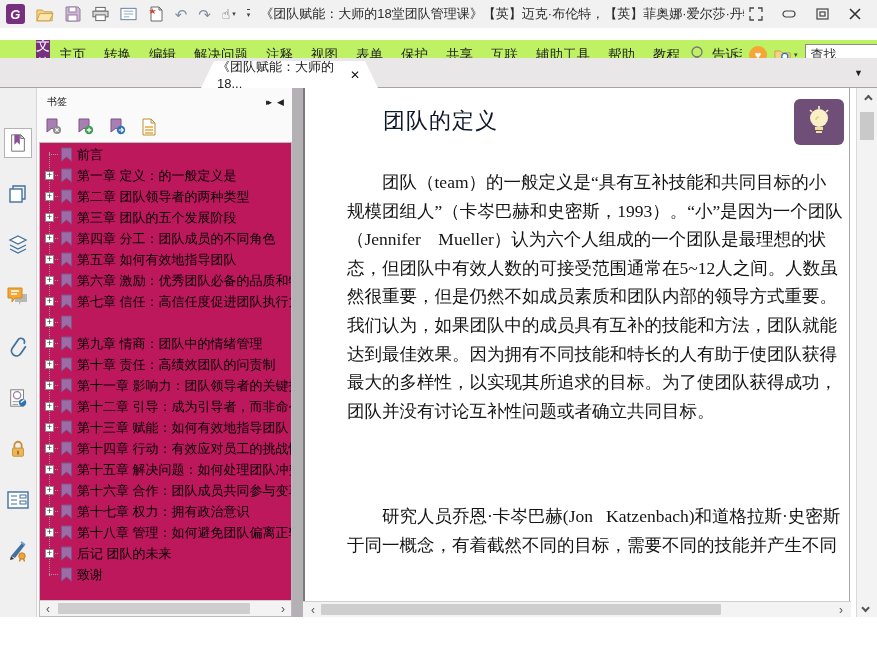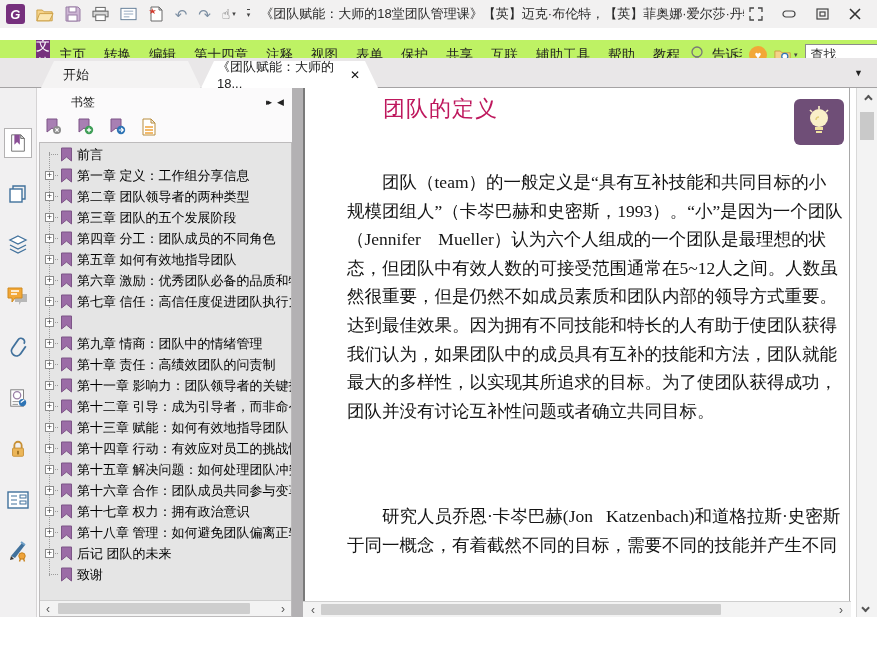--- a/index.html
+++ b/index.html
@@ -43,42 +43,42 @@
 
   
   .main { position:absolute; left:0; top:88px; width:877px; height:529px; }
 
   .iconstrip { position:absolute; left:0; top:0; width:37px; height:529px; background:#f1f0f1; border-right:1px solid #d6d4d5; display:flex; flex-direction:column; align-items:center; padding-top:40px; gap:21px; }
   .strip-item { width:28px; height:30px; display:flex; align-items:center; justify-content:center; flex:0 0 auto; }
   .strip-item.selected { background:#fff; border:1px solid #b4b2b3; }
 
   .bm-panel { position:absolute; left:37px; top:0; width:255px; height:529px; background:#fbfafb; }
   .bm-header { position:absolute; left:0; top:0; width:100%; height:28px; display:flex; align-items:center; }
-  .bm-title { margin-left:34px; font-size:12px; color:#222; }
+  .bm-title { margin-left:10px; font-size:10px; color:#222; }
   .bm-header-icons { margin-left:auto; display:flex; align-items:center; gap:8px; padding-right:8px; }
   .dbl-tri { font-size:9px; color:#222; letter-spacing:-3px; }
   .tri-left { font-size:9px; color:#222; }
   .bm-tools { position:absolute; left:8px; top:30px; display:flex; align-items:center; gap:15px; }
-  .bm-tree-box { position:absolute; left:2px; top:54px; right:0; bottom:0; border:1px solid #bdbbbc; background:#e5e5e5; overflow:hidden; }
+  .bm-tree-box { position:absolute; left:2px; top:54px; right:0; bottom:0; border:1px solid #bdbbbc; background:#be185d; overflow:hidden; }
   .bm-rows { position:absolute; left:0; top:1px; right:0; bottom:16px; overflow:hidden; }
   .bm-rows::before { content:""; position:absolute; left:9px; top:8px; height:424px; border-left:1px dotted #9b9b9b; }
   .bm-row { position:relative; height:21px; line-height:21px; white-space:nowrap; overflow:hidden; padding-left:37px; font-size:13px; color:#000; }
   .bm-row::before { content:""; position:absolute; left:9px; top:10px; width:9px; border-top:1px dotted #9b9b9b; }
   .expand-box { position:absolute; left:5px; top:6px; width:9px; height:9px; background:#fff; border:1px solid #8c8c8c; font-size:9px; line-height:7px; text-align:center; color:#333; z-index:1; }
   .bm-ribbon { position:absolute; left:20px; top:3px; }
   .bm-hscroll { position:absolute; left:0; bottom:0; right:0; height:16px; background:#f3f3f3; border-top:1px solid #cfcfcf; }
   .hs-arrow { position:absolute; top:0; width:16px; height:15px; color:#555; font-size:12px; display:flex; align-items:center; justify-content:center; }
   .hs-thumb { position:absolute; top:2px; height:11px; background:#cecece; border-radius:1px; }
 
   .splitter { position:absolute; left:292px; top:0; width:11px; height:529px; background:#b3b1b3; }
   .splitter .grip { position:absolute; left:4px; top:300px; width:3px; height:80px; background-image:repeating-linear-gradient(#e9e9e9 0 2px, transparent 2px 6px); }
 
   .docarea { position:absolute; left:303px; top:0; width:553px; height:529px; background:#fff; }
   .page { position:absolute; left:0; top:0; width:547px; height:513px; background:#fff; border-left:2px solid #7a7a7a; border-right:1px solid #a8a8a8; overflow:hidden; }
-  .doc-heading { position:absolute; left:78px; top:6px; font-family:"Liberation Serif","DejaVu Serif",serif; font-size:22px; letter-spacing:1px; color:#be185d; }
+  .doc-heading { position:absolute; left:78px; top:18px; font-family:"Liberation Serif","DejaVu Serif",serif; font-size:22px; letter-spacing:1px; color:#0f172a; }
   .bulb-btn { position:absolute; left:489px; top:11px; width:50px; height:46px; background:#6F4E77; border-radius:6px; display:flex; align-items:center; justify-content:center; }
   .para { position:absolute; left:42px; width:467px; font-family:"Liberation Serif","DejaVu Serif",serif; font-size:17.5px; color:#141414; }
   .para .docline { height:28.6px; line-height:28.6px; text-align:justify; text-align-last:justify; white-space:nowrap; }
   .para .docline:first-of-type { padding-left:35px; }
   .para .docline:last-of-type { text-align-last:left; }
   .p1 { top:80px; }
   .p2 { top:414px; }
   .doc-hscroll { position:absolute; left:0; bottom:0; width:548px; height:16px; background:#f3f3f3; border-top:1px solid #cfcfcf; }
 
   .vscroll { position:absolute; left:856px; top:0; width:21px; height:529px; background:#f3f3f3; border-left:1px solid #d9d9d9; }
@@ -186,21 +186,21 @@
     </div>
   </div>
 
   <div class="menubar">
     <div class="file-btn">文件</div>
     <div class="menu-items">
 
     <span class="menu-item">主页</span>
         <span class="menu-item">转换</span>
         <span class="menu-item">编辑</span>
-        <span class="menu-item">第十四章</span>
+        <span class="menu-item">解决问题</span>
         <span class="menu-item">注释</span>
         <span class="menu-item">视图</span>
         <span class="menu-item">表单</span>
         <span class="menu-item">保护</span>
         <span class="menu-item">共享</span>
         <span class="menu-item">互联</span>
         <span class="menu-item">辅助工具</span>
         <span class="menu-item">帮助</span>
         <span class="menu-item">教程</span>
       </div>
@@ -224,23 +224,20 @@
         <svg width="16" height="16" viewBox="0 0 16 16">
             <circle cx="7" cy="7" r="4.2" fill="none" stroke="#2e74b5" stroke-width="1.7"></circle>
             <path d="M10.2 10.2l3.6 3.6" stroke="#2e74b5" stroke-width="1.9"></path>
           </svg>
       </span>
 
     </div>
   </div>
 
   <div class="tabbar">
-    <div class="tab tab-start">
-        <span>开始</span>
-      </div>
     <div class="tab tab-doc">
       <span>《团队赋能：大师的18...</span>
       <span class="tab-close">✕</span>
     </div>
     <span class="tab-menu-caret">▼</span>
   </div>
 
   <div class="main">
 
     <div class="iconstrip">
@@ -350,21 +347,21 @@
                 <path d="M1.5 1h10v13l-5-4-5 4z" fill="#9B6CA6" stroke="#7d5587"></path>
               </svg>
               <span class="bm-label">前言</span>
             </div>
 
             <div class="bm-row">
               <span class="expand-box">+</span>
               <svg class="bm-ribbon" width="13" height="15" viewBox="0 0 13 15">
                 <path d="M1.5 1h10v13l-5-4-5 4z" fill="#9B6CA6" stroke="#7d5587"></path>
               </svg>
-              <span class="bm-label">第一章 定义：工作组分享信息</span>
+              <span class="bm-label">第一章 定义：的一般定义是</span>
             </div>
 
             <div class="bm-row">
               <span class="expand-box">+</span>
               <svg class="bm-ribbon" width="13" height="15" viewBox="0 0 13 15">
                 <path d="M1.5 1h10v13l-5-4-5 4z" fill="#9B6CA6" stroke="#7d5587"></path>
               </svg>
               <span class="bm-label">第二章 团队领导者的两种类型</span>
             </div>
 
@@ -535,22 +532,22 @@
               <path d="M10 14c0-2 1.3-3 3-3" fill="none" stroke="#e3cf7d" stroke-width="1.4"></path>
             </svg>
         </div>
         <div class="para p1">
 
         <div class="docline">团队（team）的一般定义是“具有互补技能和共同目标的小</div>
             <div class="docline">规模团组人”（卡岑巴赫和史密斯，1993）。“小”是因为一个团队</div>
             <div class="docline">（Jennifer&nbsp;&nbsp;&nbsp;&nbsp;Mueller）认为六个人组成的一个团队是最理想的状</div>
             <div class="docline">态，但团队中有效人数的可接受范围通常在5~12人之间。人数虽</div>
             <div class="docline">然很重要，但是仍然不如成员素质和团队内部的领导方式重要。</div>
+            <div class="docline">我们认为，如果团队中的成员具有互补的技能和方法，团队就能</div>
             <div class="docline">达到最佳效果。因为拥有不同技能和特长的人有助于使团队获得</div>
-            <div class="docline">我们认为，如果团队中的成员具有互补的技能和方法，团队就能</div>
             <div class="docline">最大的多样性，以实现其所追求的目标。为了使团队获得成功，</div>
             <div class="docline">团队并没有讨论互补性问题或者确立共同目标。</div>
           </div>
         <div class="para p2">
 
         <div class="docline">研究人员乔恩·卡岑巴赫(Jon&nbsp;&nbsp;&nbsp;Katzenbach)和道格拉斯·史密斯</div>
             <div class="docline">于同一概念，有着截然不同的目标，需要不同的技能并产生不同</div>
           </div>
       </div>
       <div class="doc-hscroll">

